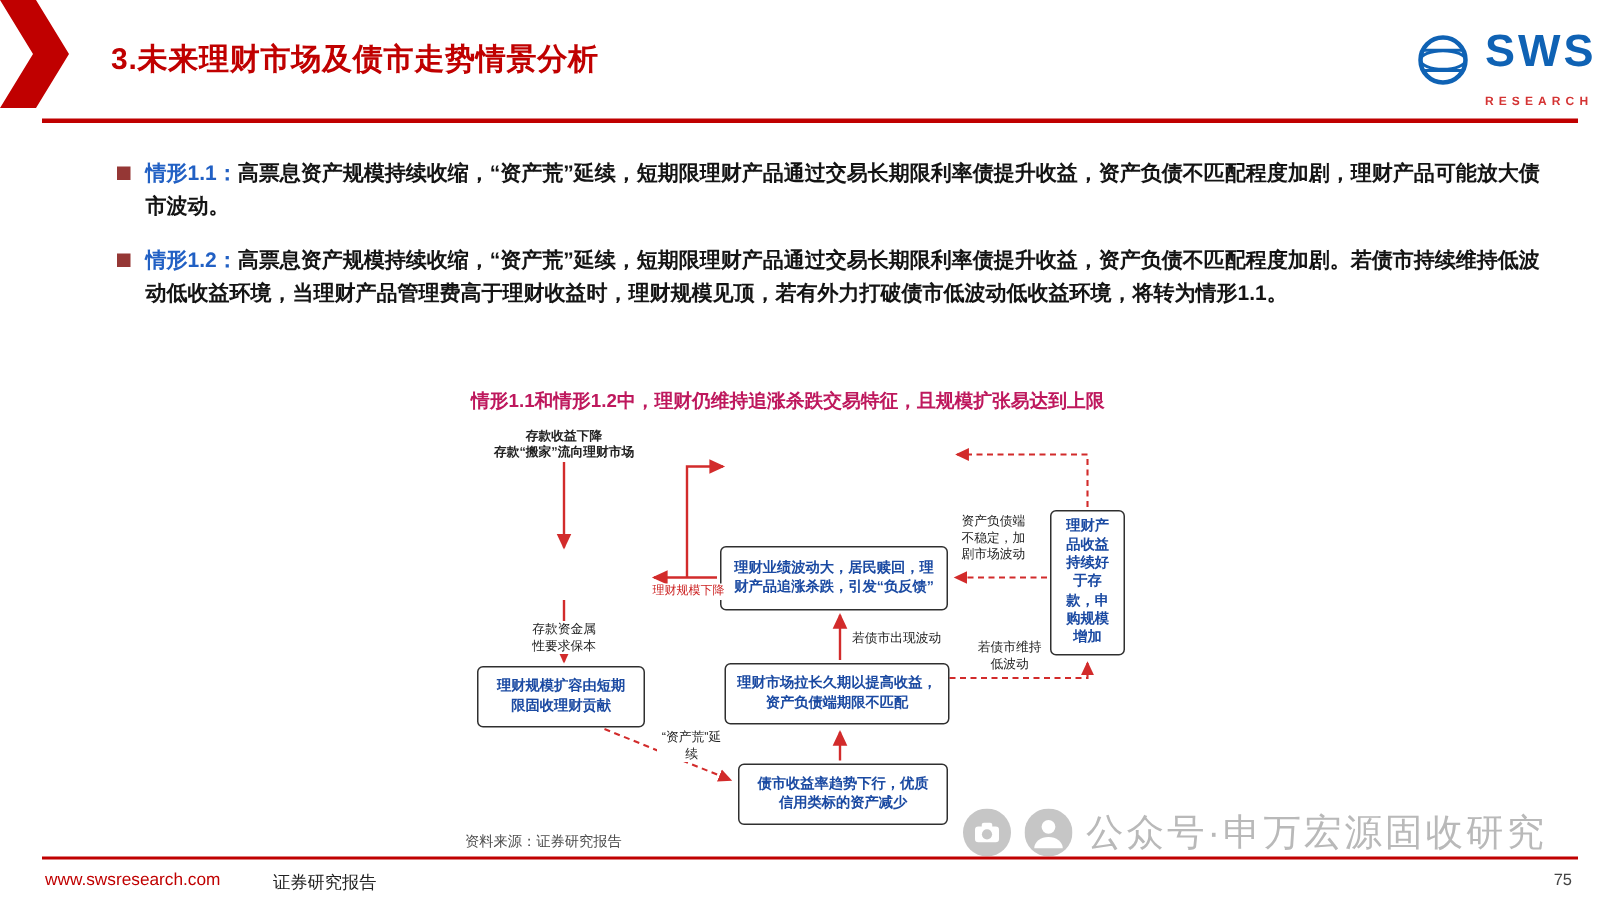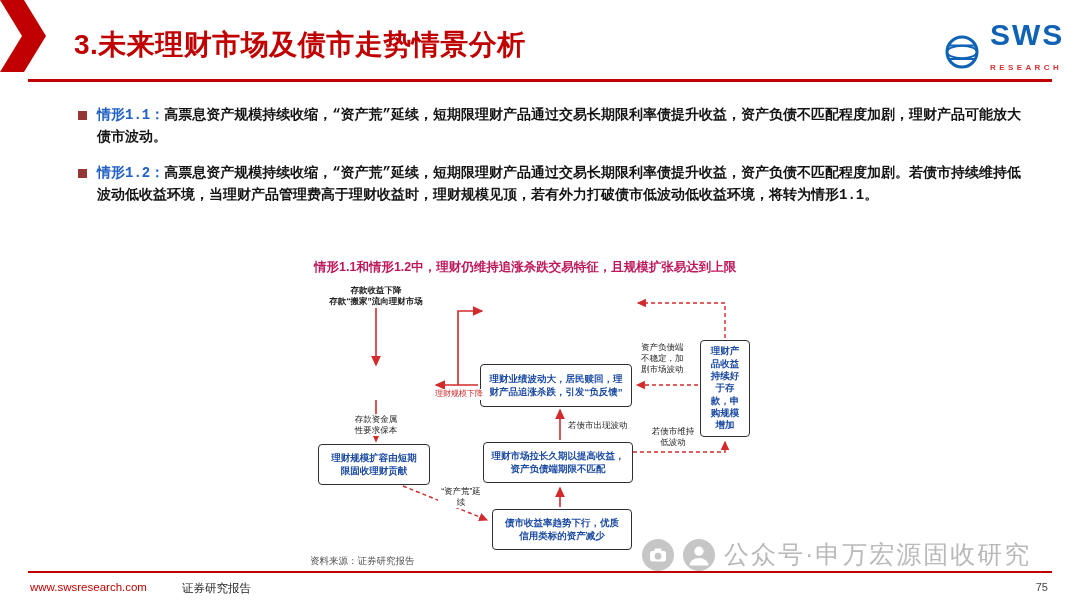--- a/index.html
+++ b/index.html
@@ -3,31 +3,31 @@
 <meta charset="utf-8">
 <style>
   html,body{margin:0;padding:0;background:#fff;}
   .slide{
     position:relative;width:1080px;height:608px;background:#fff;overflow:hidden;
     font-family:"Liberation Sans","DejaVu Sans",sans-serif;
   }
   
   .chevron{position:absolute;left:0;top:7;}
   .slide-title{
-    position:absolute;left:74px;top:26px;font-size:28px;font-weight:700;
+    position:absolute;left:74px;top:26px;font-size:20px;font-weight:700;
     color:#c00000;letter-spacing:.5px;
   }
-  .logo{position:absolute;left:942px;top:20px;display:flex;align-items:flex-end;gap:8px;}
+  .logo{position:absolute;left:942px;top:20px;display:flex;align-items:flex-start;gap:8px;}
   .logo-text{display:flex;flex-direction:column;line-height:1;}
   .logo-brand{font-size:30px;font-weight:800;color:#0f62b4;letter-spacing:2px;}
   .logo-sub{font-size:8px;font-weight:700;color:#d43434;letter-spacing:3.4px;margin-top:14px;}
   .header-line{position:absolute;left:28px;top:79px;width:1024px;height:3px;background:#c00000;}
   
   .bullets{position:absolute;left:78px;top:104px;width:957px;display:flex;flex-direction:column;gap:13px;}
-  .bullet{display:flex;gap:10px;font-family:Liberation Mono, monospace;}
+  .bullet{display:flex;gap:10px;}
   .bullet-marker{flex:0 0 9px;width:9px;height:9px;background:#953735;margin-top:7px;}
   .bullet-text{font-size:14px;font-weight:700;color:#141414;line-height:1.6;}
   .bullet-label{color:#2160c4;}
   
   .diagram-title{
     position:absolute;left:314px;top:259px;font-size:12.5px;font-weight:700;color:#be185d;
   }
   .arrows{position:absolute;left:0;top:0;z-index:1;pointer-events:none;}
   .box{
     position:absolute;background:#fff;border:1.3px solid #2f2f2f;border-radius:4px;

